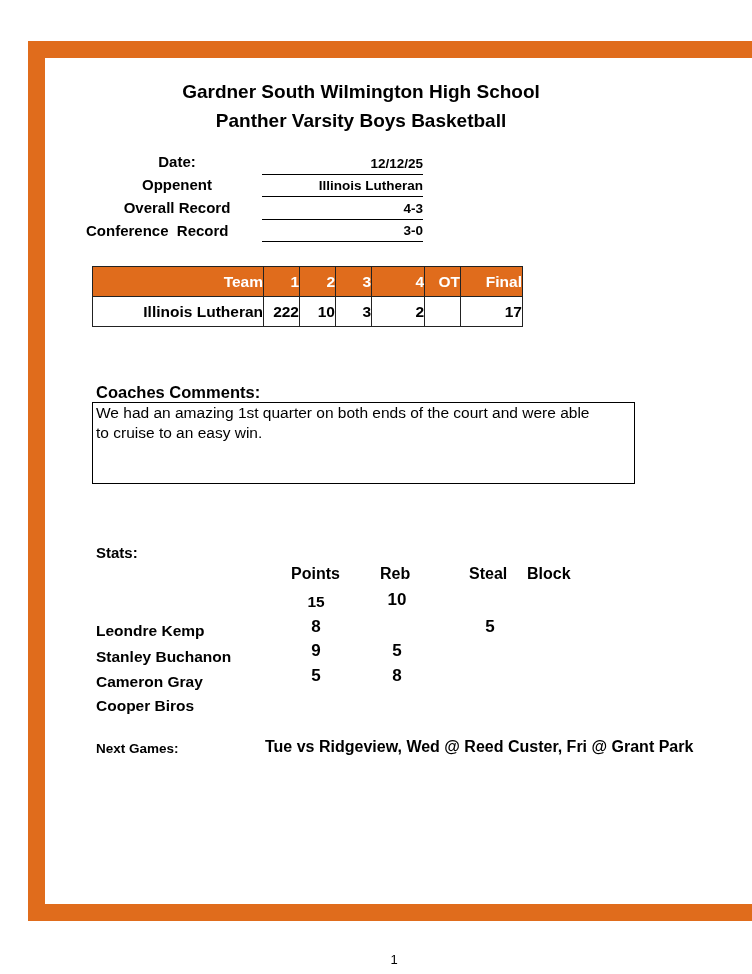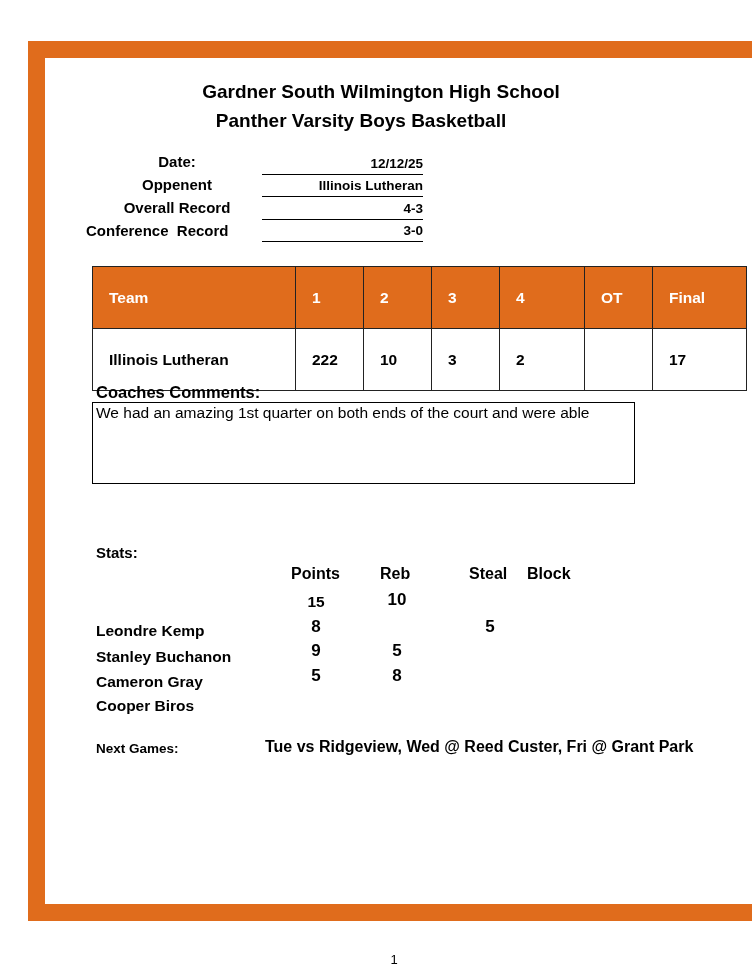--- a/index.html
+++ b/index.html
@@ -7,36 +7,36 @@
          font-family:"Liberation Sans", sans-serif; color:#000; }
   .frame { position:absolute; left:28px; top:41px; width:707px; height:846px;
            border:17px solid #E06C1C; border-right-width:17px; box-sizing:content-box; }
   .abs { position:absolute; }
   .title { left:0; width:722px; text-align:center; font-weight:bold; font-size:19px; }
   .info-label { font-weight:bold; font-size:15px; text-align:center; width:170px; }
   .info-value { left:262px; width:161px; text-align:right; font-weight:bold; font-size:13.5px;
                 border-bottom:1.5px solid #000; height:21px; line-height:21px; }
   table.score { position:absolute; left:92px; top:266px; border-collapse:collapse; }
   table.score th, table.score td { border:1.2px solid #222; font-weight:bold; font-size:15.5px;
-      text-align:left; height:29px; padding:16px;margin-top:16px; }
+      text-align:right; height:29px; padding:0;margin-top:16px; }
   table.score th { background:#E06C1C; color:#fff; }
   .comments-box { left:92px; top:402px; width:543px; height:82px; border:1.3px solid #000;
       font-size:15.5px; line-height:20px; padding:0 3px; box-sizing:border-box; }
   .comments-box div { white-space:nowrap; }
   .bold15 { font-weight:bold; font-size:15px;margin-top:30px; }
   .stat-h { font-weight:bold; font-size:16px; }
   .stat-n { font-weight:bold; font-size:15.5px; text-align:center; width:40px; }
   .page-num { left:0; width:788px; text-align:center; font-size:13px; top:952px; }
 </style>
 </head>
 <body>
 
 <div class="frame"></div>
 
-<div class="abs title" style="top:81px;padding-left:20px;">Gardner South Wilmington High School</div>
+<div class="abs title" style="top:81px;">Gardner South Wilmington High School</div>
 <div class="abs title" style="top:110px;">Panther Varsity Boys Basketball</div>
 
 <div>
   <div class="abs info-label" style="left:92px; top:153px;">Date:</div>
   <div class="abs info-value" style="top:153px;">12/12/25</div>
 
   <div class="abs info-label" style="left:92px; top:176px;">Oppenent</div>
   <div class="abs info-value" style="top:175px;">Illinois Lutheran</div>
 
   <div class="abs info-label" style="left:92px; top:199px;">Overall Record</div>
@@ -67,20 +67,21 @@
       <td>2</td>
       <td></td>
       <td>17</td>
     </tr>
   </tbody>
 </table>
 
 <div class="abs" style="left:96px; top:383px; font-weight:bold; font-size:16.5px;">Coaches Comments:</div>
 <div class="abs comments-box">
   <div>We had an amazing 1st quarter on both ends of the court and were able</div>
+  <div>to cruise to an easy win.</div>
 </div>
 
 <div class="abs bold15" style="left:96px; top:514px;">Stats:</div>
 
 <div>
   <div class="abs stat-h" style="left:291px; top:565px;">Points</div>
   <div class="abs stat-h" style="left:380px; top:565px;">Reb</div>
   <div class="abs stat-h" style="left:469px; top:565px;">Steal</div>
   <div class="abs stat-h" style="left:527px; top:565px;">Block</div>
 </div>

